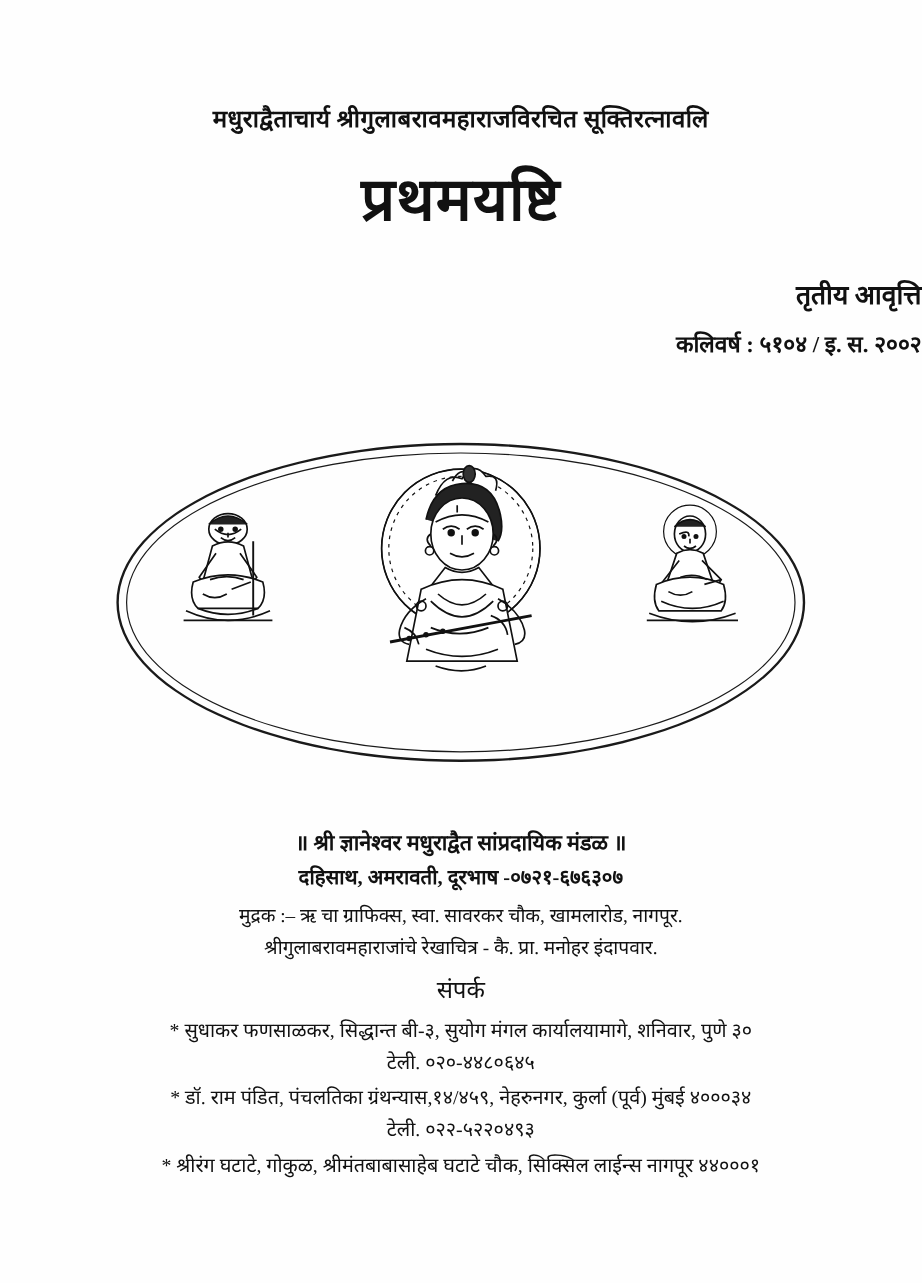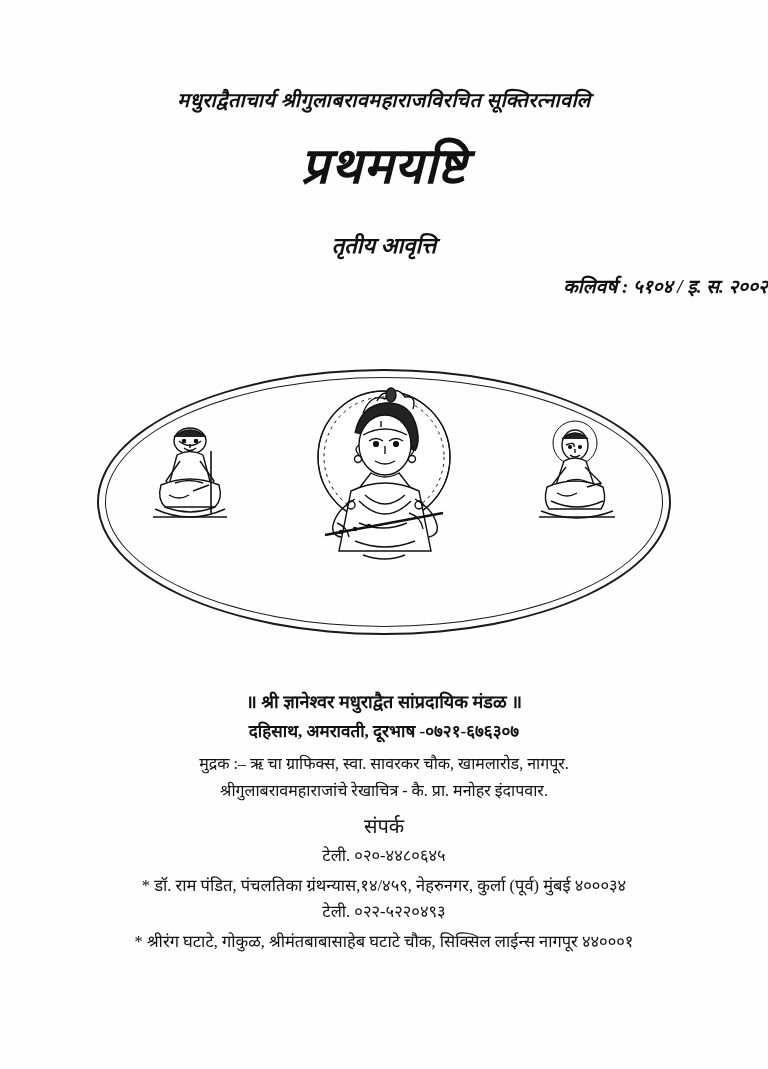--- a/index.html
+++ b/index.html
@@ -19,40 +19,40 @@
     width: 768px;
     height: 1069px;
     position: relative;
     background: #fefefe;
   }
 
   
   .title-block {
     text-align: center;
     padding-top: 88px;
-    font-style: italic;
   }
   .superscript-line {
     font-size: 20px;
     font-weight: 700;
     letter-spacing: 0.4px;
     color: #111;
     line-height: 1.2;
   }
   .main-title {
     font-size: 50px;
     font-weight: 700;
     margin-top: 28px;
     letter-spacing: 1px;
     line-height: 1.05;
   }
   .edition {
     font-size: 22px;
     font-weight: 700;
     margin-top: 36px;
+    text-align: right;
   }
   .year-line {
     font-size: 19px;
     font-weight: 700;
     margin-top: 14px;
     text-align: right;
   }
 
   
   .illustration-wrap {
@@ -246,20 +246,21 @@
   </div>
 
   <div class="publisher">
     <div class="pub-org">॥ श्री ज्ञानेश्वर मधुराद्वैत सांप्रदायिक मंडळ ॥</div>
     <div class="pub-addr">दहिसाथ, अमरावती, दूरभाष -०७२१-६७६३०७</div>
     <div class="pub-printer">मुद्रक :– ऋ चा ग्राफिक्स, स्वा. सावरकर चौक, खामलारोड, नागपूर.</div>
     <div class="pub-artist">श्रीगुलाबरावमहाराजांचे रेखाचित्र - कै. प्रा. मनोहर इंदापवार.</div>
     <div class="contact-heading">संपर्क</div>
 
     <div>
+      <div class="contact-line">* सुधाकर फणसाळकर, सिद्धान्त बी-३, सुयोग मंगल कार्यालयामागे, शनिवार, पुणे ३०</div>
       <div class="contact-tel">टेली. ०२०-४४८०६४५</div>
     </div>
     <div>
       <div class="contact-line">* डॉ. राम पंडित, पंचलतिका ग्रंथन्यास,१४/४५९, नेहरुनगर, कुर्ला (पूर्व) मुंबई ४०००३४</div>
       <div class="contact-tel">टेली. ०२२-५२२०४९३</div>
     </div>
     <div>
       <div class="contact-line">* श्रीरंग घटाटे, गोकुळ, श्रीमंतबाबासाहेब घटाटे चौक, सिक्सिल लाईन्स नागपूर ४४०००१</div>
     </div>
   </div>

